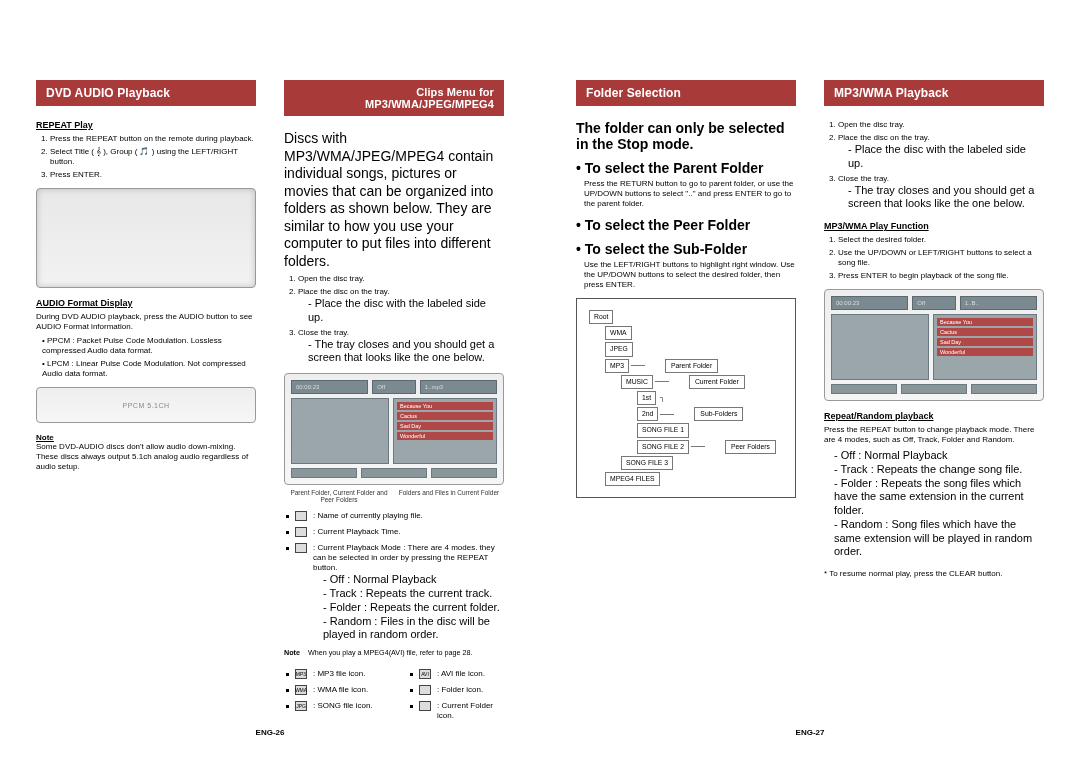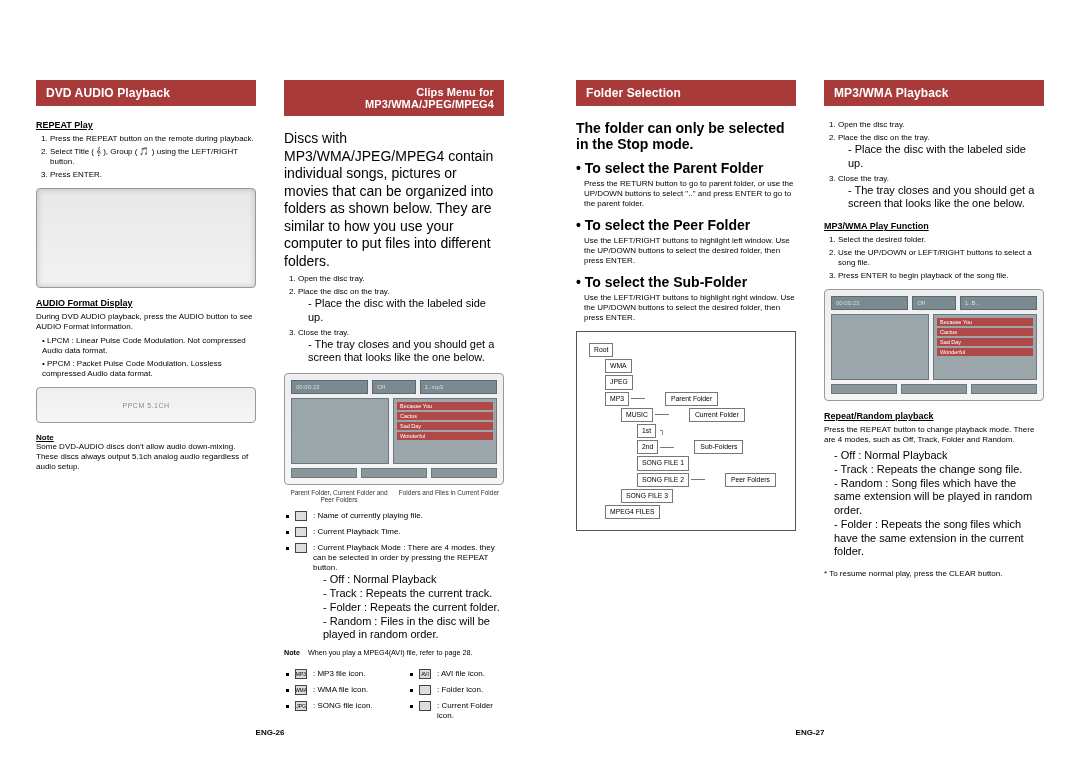--- a/index.html
+++ b/index.html
@@ -145,22 +145,22 @@
         <ol class="steps">
           <li>Press the REPEAT button on the remote during playback.</li>
           <li>Select Title ( 𝄞 ), Group ( 🎵 ) using the LEFT/RIGHT button.</li>
           <li>Press ENTER.</li>
         </ol>
         <div class="screen-mock"></div>
 
         <div class="subhead">AUDIO Format Display</div>
         <div class="para">During DVD AUDIO playback, press the AUDIO button to see AUDIO Format information.</div>
         <ul class="bullets">
+          <li><span>PPCM : </span><span>Packet Pulse Code Modulation. Lossless compressed Audio data format.</span></li>
           <li><span>LPCM : </span><span>Linear Pulse Code Modulation. Not compressed Audio data format.</span></li>
-          <li><span>PPCM : </span><span>Packet Pulse Code Modulation. Lossless compressed Audio data format.</span></li>
         </ul>
         <div class="bar-mock">
             <span>PPCM 5.1CH</span>
           </div>
 
         <div class="note-label">Note</div>
         <div class="para">Some DVD-AUDIO discs don't allow audio down-mixing. These discs always output 5.1ch analog audio regardless of audio setup.</div>
       </div>
 
       <div class="col">
@@ -274,21 +274,20 @@
   <div class="page">
     <div class="page-inner">
 
       <div class="col">
         <div class="section-header">Folder Selection</div>
         <div class="subhead-noline" style="margin-bottom:8px;">The folder can only be selected in the Stop mode.</div>
 
         <div class="subhead-noline">• To select the Parent Folder</div>
         <div class="para" style="padding-left:8px;">Press the RETURN button to go to parent folder, or use the UP/DOWN buttons to select ".." and press ENTER to go to the parent folder.</div>
         <div class="subhead-noline">• To select the Peer Folder</div>
-        <div class="para" style="padding-left:8px;">Use the LEFT/RIGHT buttons to highlight left window. Use the UP/DOWN buttons to select the desired folder, then press ENTER.</div>
         <div class="subhead-noline">• To select the Sub-Folder</div>
         <div class="para" style="padding-left:8px;">Use the LEFT/RIGHT buttons to highlight right window. Use the UP/DOWN buttons to select the desired folder, then press ENTER.</div>
 
         <div class="diagram">
           <div class="d-row">
               <span class="d-box">Root</span>
             </div>
           <div class="d-row d-indent-1">
               <span class="d-box">WMA</span>
             </div>
@@ -368,20 +367,20 @@
               <div></div>
               <div></div>
               <div></div>
             </div>
         </div>
 
         <div class="subhead">Repeat/Random playback</div>
         <div class="para">Press the REPEAT button to change playback mode. There are 4 modes, such as Off, Track, Folder and Random.</div>
         <div class="sub">- Off : Normal Playback</div>
         <div class="sub">- Track : Repeats the change song file.</div>
+        <div class="sub">- Folder : Repeats the song files which have the same extension in the current folder.</div>
         <div class="sub">- Random : Song files which have the same extension will be played in random order.</div>
-        <div class="sub">- Folder : Repeats the song files which have the same extension in the current folder.</div>
         <div class="para" style="margin-top:10px;">* To resume normal play, press the CLEAR button.</div>
       </div>
     </div>
     <div class="footer-pg footer-right">ENG-27</div>
   </div>
 </div>
 
 </body></html>

